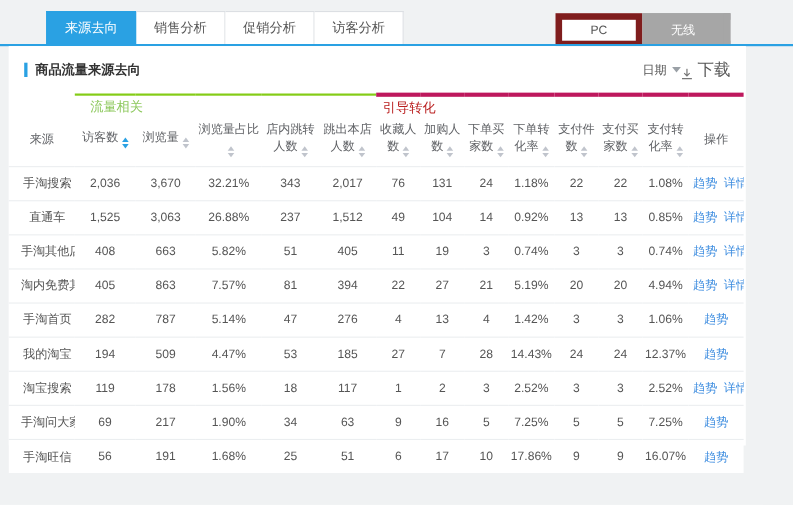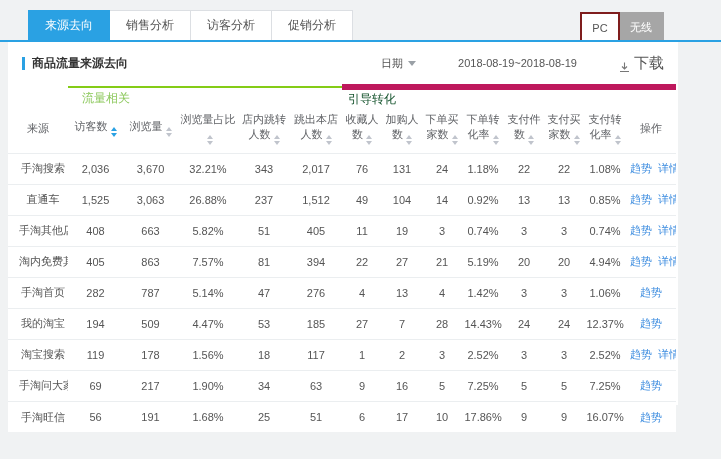--- a/index.html
+++ b/index.html
@@ -1,29 +1,29 @@
 <!DOCTYPE html>
 <html><head>
 <meta charset="utf-8">
 <style>
   * { margin:0; padding:0; box-sizing:border-box; }
   html,body { font-family:"Liberation Sans","DejaVu Sans",sans-serif; }
   .canvas { position:relative; width:721px; height:459px; background:#f0f2f3; overflow:hidden; }
 
   
   .topbar { position:absolute; left:0; top:0; width:721px; height:40px; background:#f0f2f3; }
-  .tabs { position:absolute; left:28px; top:10px; display:flex;border-radius:12px; }
+  .tabs { position:absolute; left:42px; top:10px; display:flex;border-radius:12px; }
   .tab { height:30px; padding:0 16px; display:flex; align-items:center; background:#ffffff;
          border:1px solid #dcdfe3; border-bottom:none; border-left:none; font-size:12px; color:#555; cursor:pointer; }
   .tab:first-child { border-left:1px solid #dcdfe3; }
   .tab.active { background:#2aa1e3; color:#fff; border-color:#2aa1e3; }
   .blue-line { position:absolute; left:0; top:40px; width:721px; height:2px; background:#2aa1e3; }
   .device-toggle { position:absolute; right:57px; top:12px; display:flex; }
-  .dev-btn { min-width:40px; height:31px; padding:0 10px; display:flex; align-items:center; justify-content:center;
-             font-size:11px; background:#fff; border:2px solid #7f1d1d; color:#555; cursor:pointer; }
+  .dev-btn { min-width:40px; height:31px; padding:0 26px; display:flex; align-items:center; justify-content:center;
+             font-size:11px; background:#fff; border:6px solid #7f1d1d; color:#555; cursor:pointer; }
   .dev-btn + .dev-btn { border-left:none; }
   .dev-btn.active { background:#a6a6a6; border-color:#a6a6a6; color:#fff; }
 
   
   .card { position:absolute; left:8px; top:42px; width:670px; height:363px; background:#ffffff; }
 
   
   .toolbar { position:relative; height:42px; display:flex; align-items:center; background:#fff; }
   .page-title { display:flex; align-items:center; margin-left:14px; font-size:12px; font-weight:bold; color:#333; }
   .accent { width:3px; height:13px; background:#2aa1e3; margin-right:7px; }
@@ -33,21 +33,21 @@
            border-top:5px solid #9aa0a6; margin-left:5px; }
   .date-range { font-size:11px; color:#555; margin:0 42px; }
   .download { font-size:15px; color:#555; display:flex; align-items:flex-end; cursor:pointer; }
   .dl-icon { margin-right:4px; display:inline-flex; }
 
   
   table { width:668px; border-collapse:collapse; table-layout:fixed; background:#fff; }
   .group-row th { height:22px; font-size:12px; font-weight:normal; text-align:left; vertical-align:middle; }
   .g-none { border-top:none; }
   .g-green { border-top:2px solid #84cc16; color:#8cc85c; padding-left:14px; }
-  .g-blue  { border-top:6px solid #be185d; color:#14532d; padding-left:6px; }
+  .g-blue  { border-top:4px solid #be185d; color:#b91c1c; padding-left:6px; }
   thead .col-row th { font-size:11px; font-weight:normal; color:#606266; text-align:center;
                       vertical-align:middle; padding:3px 1px 8px 1px; line-height:1.35; }
   tbody td { height:31px; font-size:11px; color:#555; text-align:center; vertical-align:middle;
              border-top:1px solid #ebeef0; padding:0 1px; overflow:hidden; white-space:nowrap; }
   tbody tr td:first-child { color:#555;padding-left:11px; }
   .sort { display:inline-flex; flex-direction:column; margin-left:3px; vertical-align:-1px; }
   .sort i { display:block; width:0; height:0; border-left:3px solid transparent; border-right:3px solid transparent; }
   .sort .up   { border-bottom:4px solid #c0c4cc; margin-bottom:2px; }
   .sort .down { border-top:4px solid #c0c4cc; }
   .sort.sorted .up   { border-bottom-color:#2aa1e3; }
@@ -56,43 +56,42 @@
 </style>
 </head>
 <body>
 
 <div class="canvas">
 
   <div class="topbar">
     <div class="tabs">
       <div class="tab active">来源去向</div>
       <div class="tab">销售分析</div>
+      <div class="tab">促销分析</div>
       <div class="tab">访客分析</div>
-      <div class="tab">促销分析</div>
     </div>
     <div class="device-toggle">
       <div class="dev-btn">PC</div>
       <div class="dev-btn active">无线</div>
     </div>
   </div>
   <div class="blue-line"></div>
 
   <div class="card">
 
     <div class="toolbar">
       <div class="page-title">
         <span class="accent"></span>
         <span>商品流量来源去向</span>
       </div>
       <div class="tb-right">
         <span class="date-label">
           <span>日期</span>
           <span class="caret"></span>
         </span>
-        <span class="date-range">2018-08-19~2018-08-19</span>
         <span class="download">
           <span class="dl-icon">
             <svg width="11" height="11" viewBox="0 0 11 11">
                 <path d="M5.5 0.5 v6 M3 4.5 l2.5 2.5 2.5-2.5 M1 9.5 h9" stroke="#777" stroke-width="1.1" fill="none"></path>
               </svg>
           </span>
           <span>下载</span>
         </span>
       </div>
     </div>

